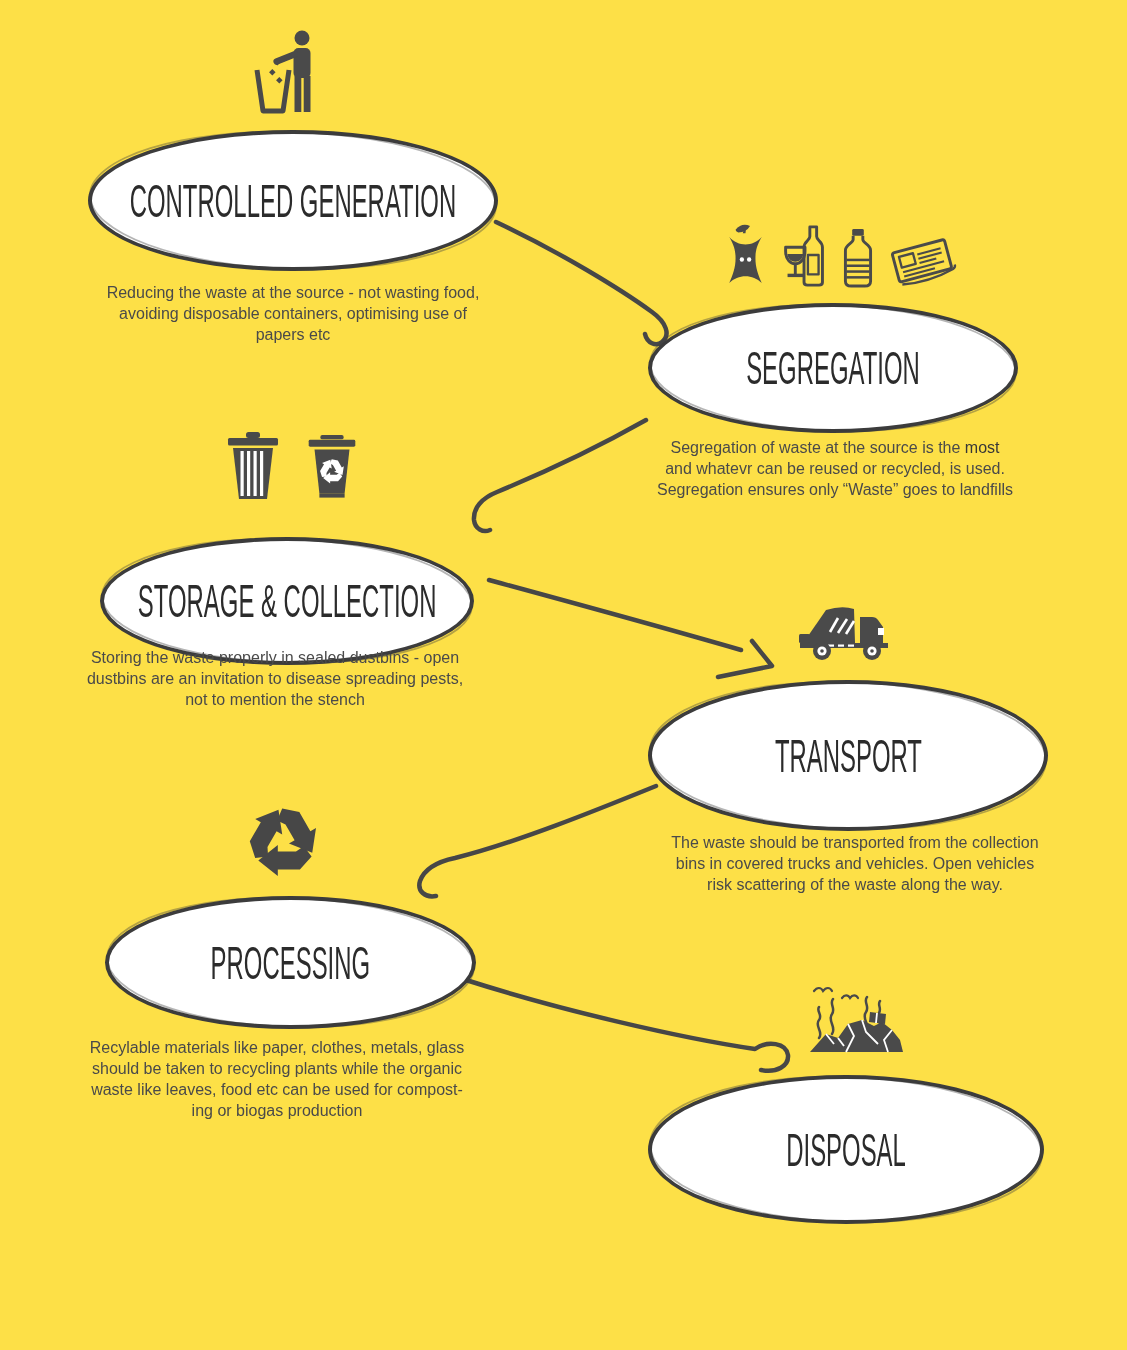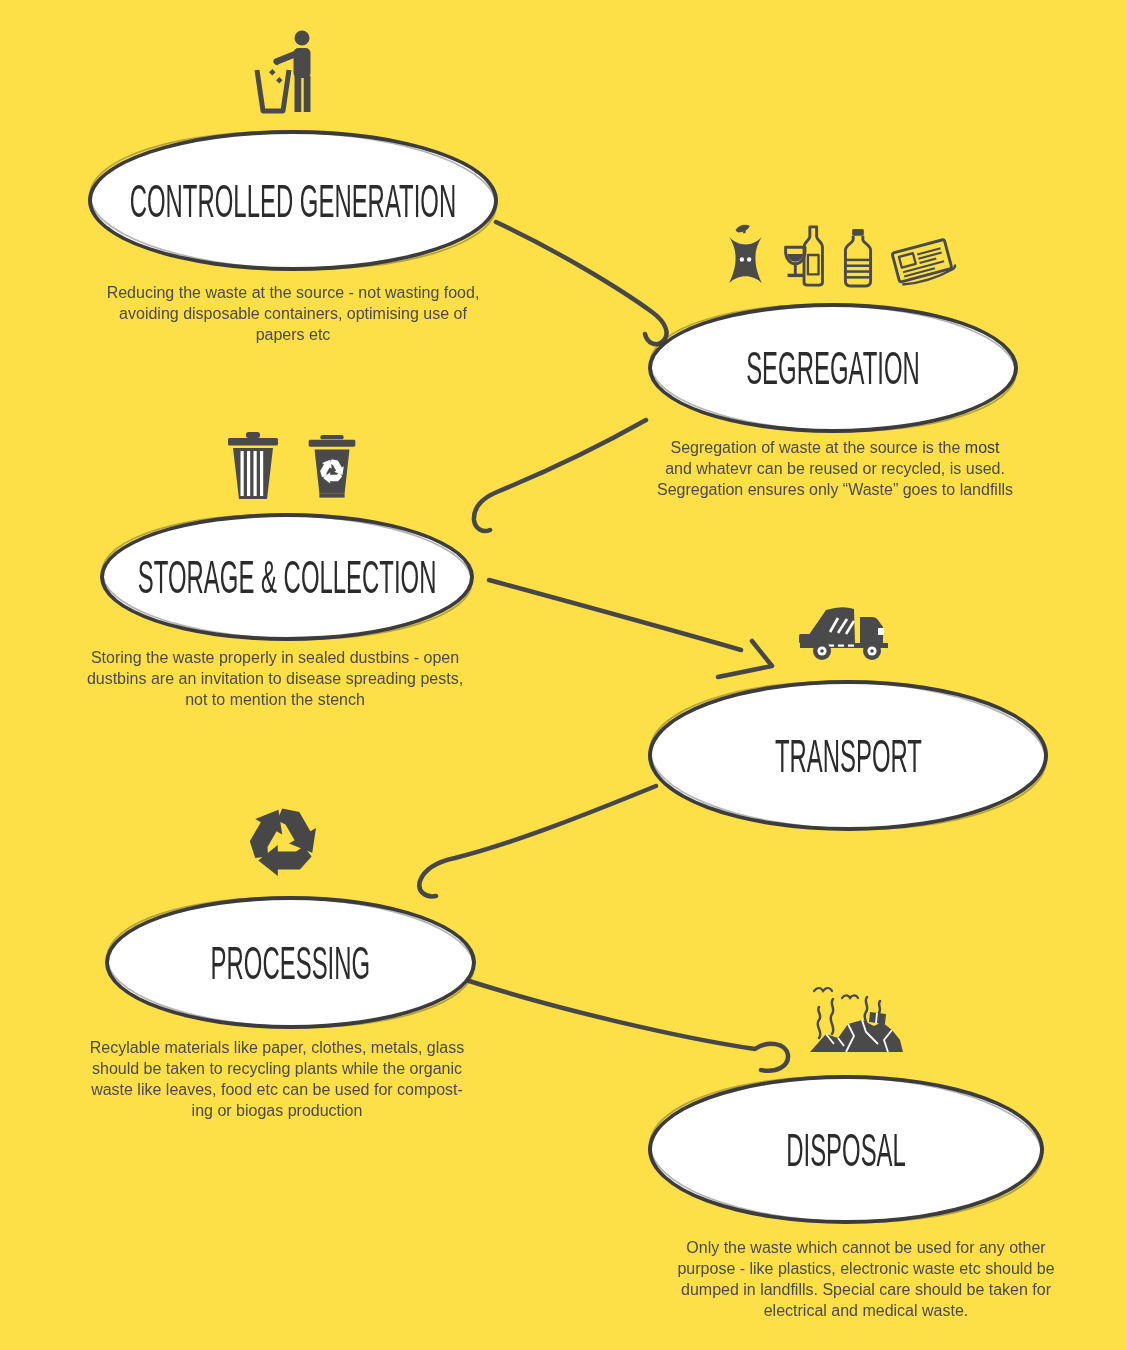--- a/index.html
+++ b/index.html
@@ -146,21 +146,21 @@
         <rect x="2" y="5" width="48" height="7" rx="1.5"></rect>
         <path d="M8,15 L13,60 L39,60 L44,15 Z"></path>
         <rect x="13" y="60" width="26" height="4.5"></rect>
       </g>
       <g transform="translate(26,37) scale(0.48)" fill="#ffffff">
         <use href="#recsym"></use>
       </g>
     </svg>
   </div>
 
-  <div class="ellipse" style="left:100px;top:513px;width:366px;height:120px">
+  <div class="ellipse" style="left:100px;top:537px;width:366px;height:120px">
     <div class="title">STORAGE &amp; COLLECTION</div>
   </div>
 
   <div class="desc" style="left:55px;top:648px;width:440px">Storing the waste properly in sealed dustbins - open
 dustbins are an invitation to disease spreading pests,
 not to mention the stench</div>
 
   <div class="abs" style="left:792px;top:601px">
     <svg width="104" height="60" viewBox="0 0 104 60">
       <g fill="#4a4a4a">
@@ -186,20 +186,23 @@
         <circle cx="80" cy="50" r="4.6" fill="#fff"></circle>
         <circle cx="80" cy="50" r="1.8" fill="#4a4a4a"></circle>
       </g>
     </svg>
   </div>
 
   <div class="ellipse" style="left:648px;top:680px;width:392px;height:143px">
     <div class="title">TRANSPORT</div>
   </div>
 
+  <div class="desc" style="left:635px;top:833px;width:440px">The waste should be transported from the collection
+bins in covered trucks and vehicles. Open vehicles
+risk scattering of the waste along the way.</div>
 
   <div class="abs" style="left:244px;top:802px">
     <svg width="78" height="78" viewBox="-30 -30 60 60">
       <g fill="#474747">
         <use href="#recsym"></use>
       </g>
     </svg>
   </div>
 
   <div class="ellipse" style="left:105px;top:896px;width:363px;height:125px">
@@ -233,18 +236,14 @@
         <path d="M106,48 L98,58 L102,70"></path>
         <path d="M40,52 L48,62"></path>
       </g>
     </svg>
   </div>
 
   <div class="ellipse" style="left:648px;top:1075px;width:388px;height:141px">
     <div class="title">DISPOSAL</div>
   </div>
 
-  <div class="desc" style="left:646px;top:1238px;width:440px">Only the waste which cannot be used for any other
-purpose - like plastics, electronic waste etc should be
-dumped in landfills. Special care should be taken for
-electrical and medical waste.</div>
 
 </div>
 
 </body></html>

